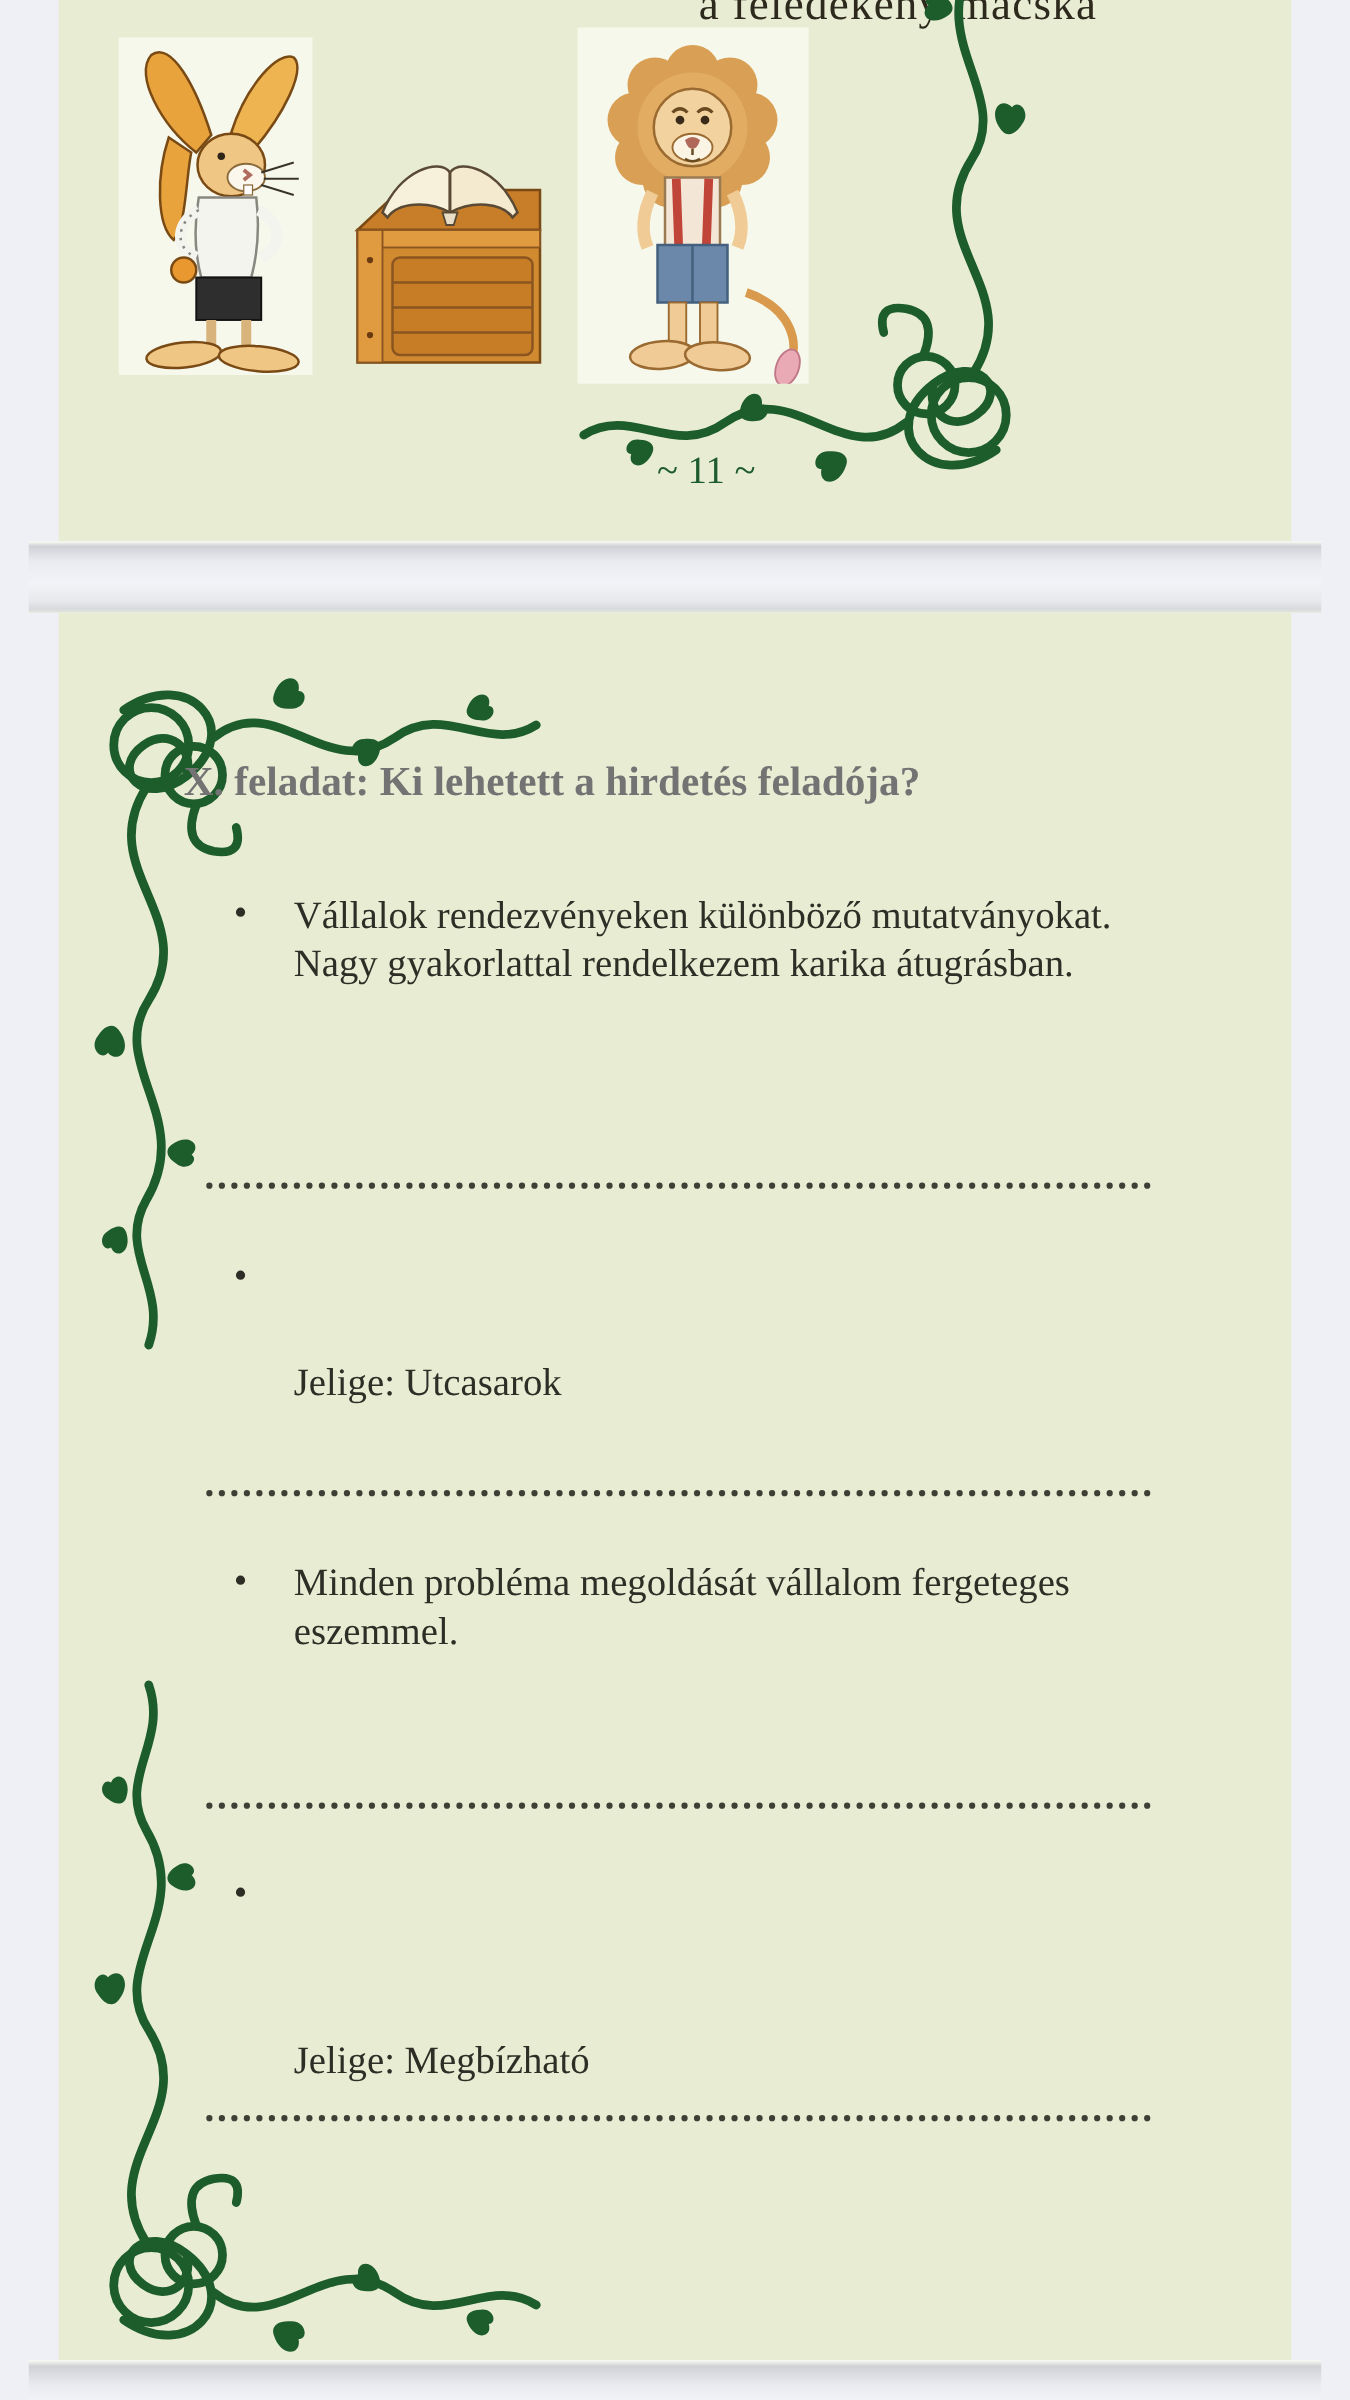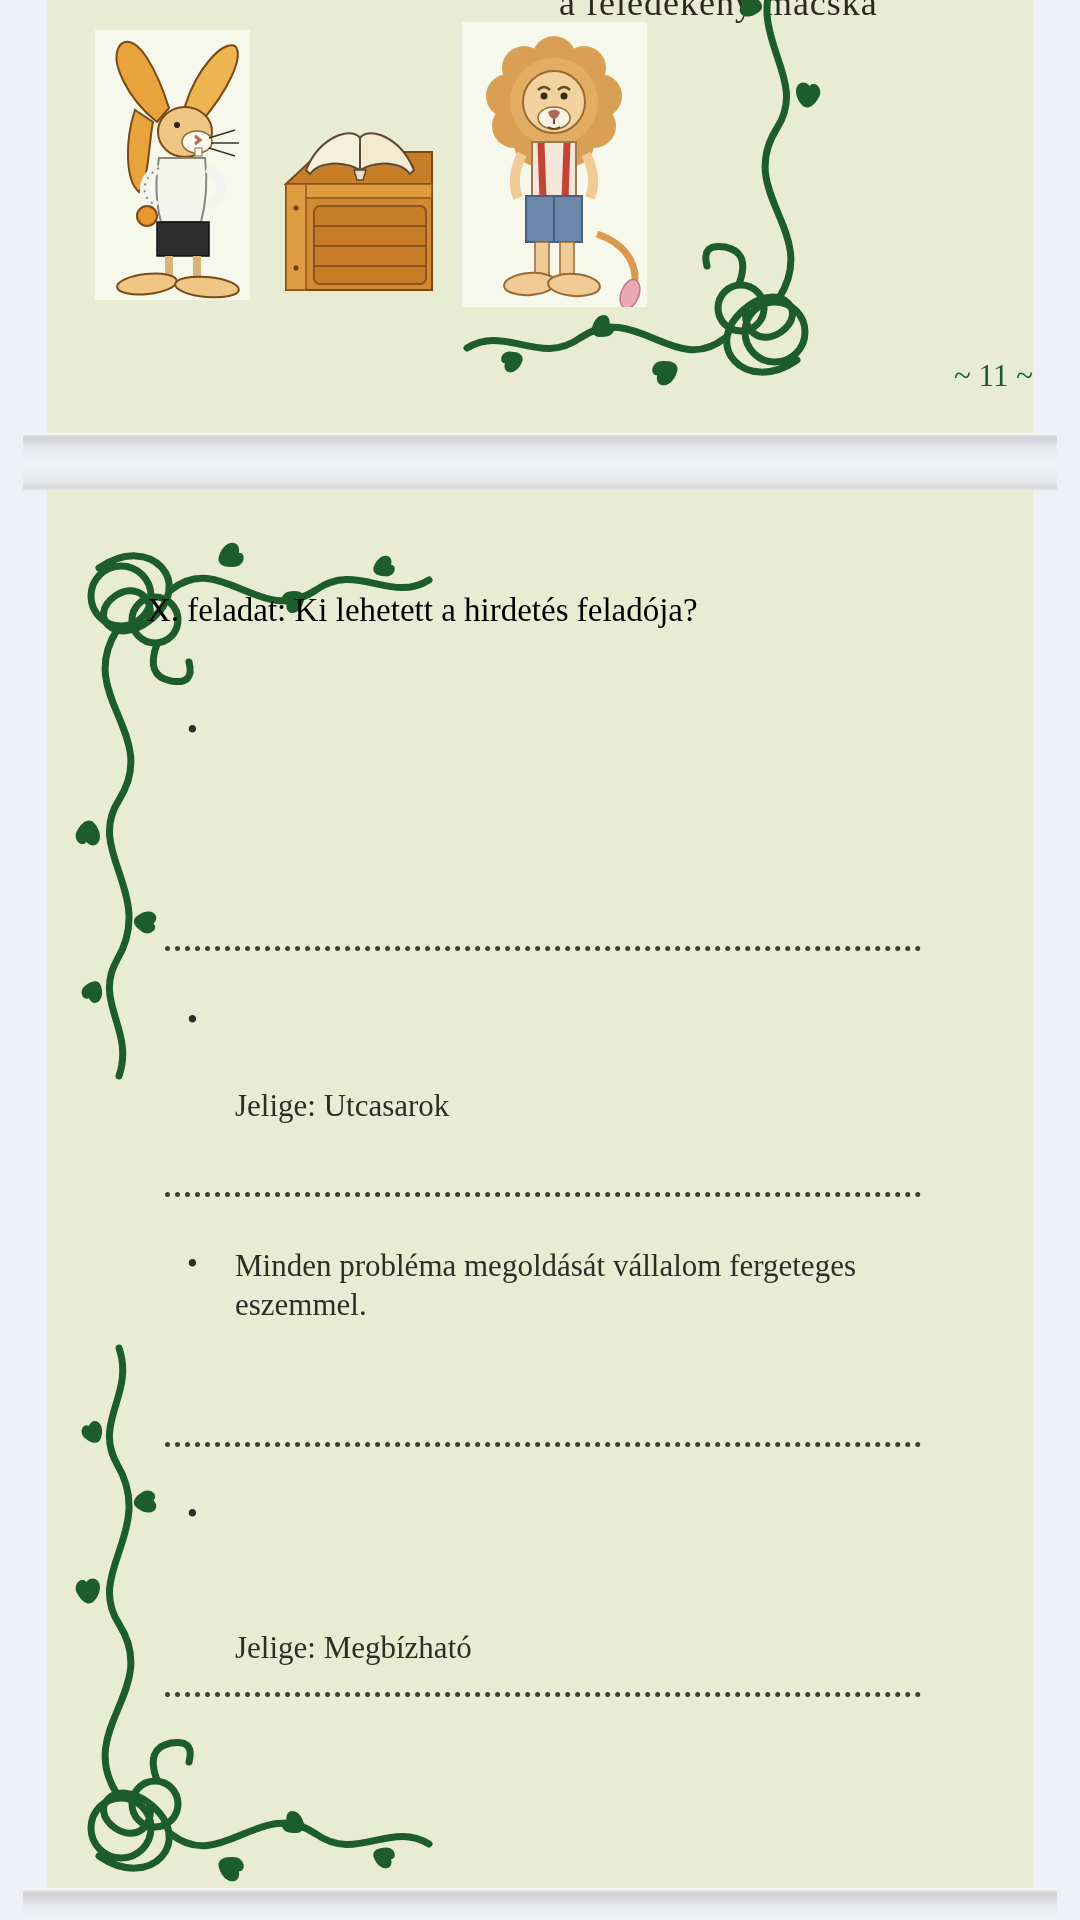--- a/index.html
+++ b/index.html
@@ -11,29 +11,29 @@
   .page2{top:490px;height:1398px;}
   .sep{position:absolute;left:23px;width:1034px;}
   .sep1{top:433px;height:57px;
         background:linear-gradient(180deg,#fbfcf4 0px,#cfd1d6 4px,#e9ebf1 16px,#f2f3f7 34px,#e6e8ec 48px,#d8dadd 54px,#e2e5da 57px);}
   .sep2{top:1888px;height:32px;
         background:linear-gradient(180deg,#fbfcf4 0px,#cfd1d6 5px,#e9ebf1 20px,#f1f2f6 32px);}
 
   
   .title-frag{position:absolute;top:-18px;left:512px;font-size:36px;color:#2e291d;
               letter-spacing:1px;white-space:nowrap;}
-  .pnum{position:absolute;width:100%;text-align:right;color:#1e5c2d;font-size:31px;
+  .pnum{position:absolute;width:100%;text-align:center;color:#1e5c2d;font-size:31px;
         padding-left:50px;box-sizing:border-box;}
   .pnum1{top:358px;}
   .illu{position:absolute;}
   .illu-bg{background:#f6f8ec;}
 
   
-  .heading{position:absolute;left:100px;top:102px;font-size:33px;font-weight:normal;
-           color:#000000;white-space:nowrap;}
+  .heading{position:absolute;left:100px;top:118px;font-size:33px;font-weight:bold;
+           color:#737373;white-space:nowrap;}
   .bullet{position:absolute;left:140px;font-size:31px;color:#2e2e26;}
   .item-text{position:absolute;left:188px;width:700px;font-size:31px;line-height:39px;color:#2e2e26;}
   .jelige{position:absolute;left:188px;font-size:31px;color:#2e2e26;white-space:nowrap;}
   .dotline{position:absolute;left:118px;width:756px;height:8px;border-bottom:5px dotted #3f3f35;}
   .pnum2{top:1320px;}
 
   .t222{top:222px;} .t352{top:352px;} .t448{top:448px;}
   .t512{top:512px;} .t598{top:598px;} .t694{top:694px;}
   .t756{top:756px;} .t846{top:846px;} .t944{top:944px;}
   .t1006{top:1006px;} .t1092{top:1140px;} .t1194{top:1194px;}
@@ -169,20 +169,21 @@
 
     <div class="ornament" style="left:12px;top:846px;width:380px;height:560px;transform:scaleY(-1);">
       <svg viewBox="0 0 380 560" width="380" height="560">
           <use href="#vine-corner"></use>
         </svg>
     </div>
 
     <div class="heading">X. feladat: Ki lehetett a hirdetés feladója?</div>
 
     <span class="bullet t222">•</span>
+    <div class="item-text t222">Vállalok rendezvényeken különböző mutatványokat. Nagy gyakorlattal rendelkezem karika átugrásban.</div>
     <div class="dotline t448"></div>
 
     <span class="bullet t512">•</span>
     <div class="jelige t598">Jelige: Utcasarok</div>
     <div class="dotline t694"></div>
 
     <span class="bullet t756">•</span>
     <div class="item-text t756">Minden probléma megoldását vállalom fergeteges eszemmel.</div>
     <div class="dotline t944"></div>
 

